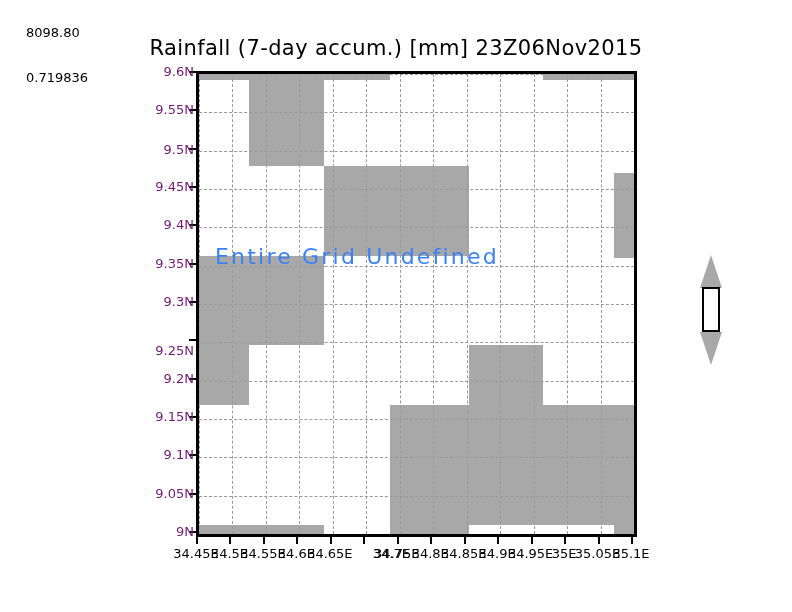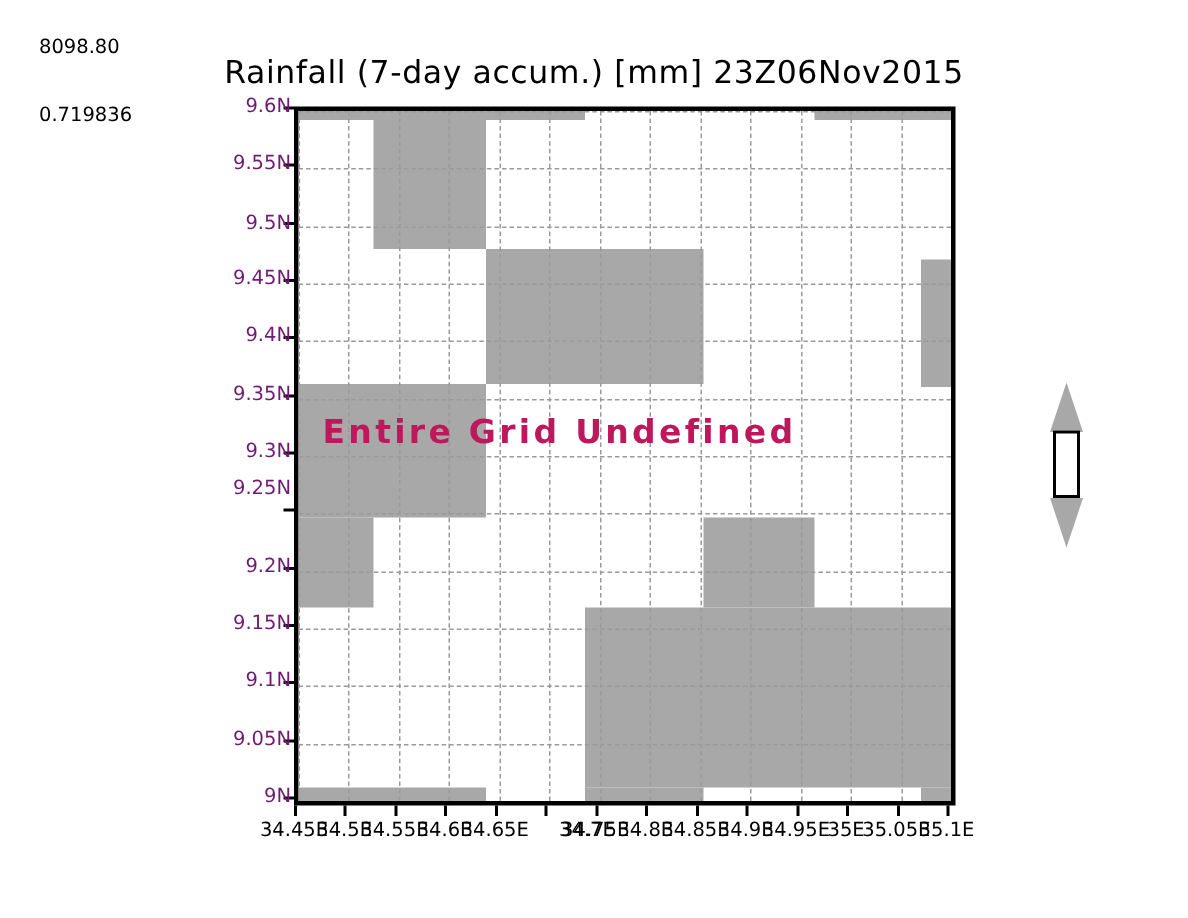--- a/index.html
+++ b/index.html
@@ -73,26 +73,25 @@
     left: 0;
     right: 0;
     height: 0;
     border-top: 1px dashed #9a9a9a;
   }
 
   
   #undefined-note {
     position: absolute;
     left: 16px;
-    top: 202px;
+    top: 170px;
     font-size: 22px;
     letter-spacing: 2.2px;
-    color: #be185d;
-    white-space: pre;
-    font-weight: bold;
+    color: #3b82f6;
+    white-space: pre;
   }
 
   
   .tick-y {
     position: absolute;
     left: 189px;
     width: 7px;
     height: 0;
     border-top: 2px solid #000000;
   }
@@ -236,21 +235,21 @@
     <div class="ylabel" style="top: 132px; margin-top: 17px;">9.5N</div>
     <div class="tick-y" style="top: 186px;"></div>
     <div class="ylabel" style="top: 186px;">9.45N</div>
     <div class="tick-y" style="top: 224.333px;"></div>
     <div class="ylabel" style="top: 224.333px;">9.4N</div>
     <div class="tick-y" style="top: 262.667px;"></div>
     <div class="ylabel" style="top: 262.667px;">9.35N</div>
     <div class="tick-y" style="top: 301px;"></div>
     <div class="ylabel" style="top: 301px;">9.3N</div>
     <div class="tick-y" style="top: 339.333px;"></div>
-    <div class="ylabel" style="top: 326px;">9.25N</div>
+    <div class="ylabel" style="top: 350px;">9.25N</div>
     <div class="tick-y" style="top: 377.667px;"></div>
     <div class="ylabel" style="top: 377.667px;">9.2N</div>
     <div class="tick-y" style="top: 416px;"></div>
     <div class="ylabel" style="top: 416px;">9.15N</div>
     <div class="tick-y" style="top: 454.333px;"></div>
     <div class="ylabel" style="top: 454.333px;">9.1N</div>
     <div class="tick-y" style="top: 492.667px;"></div>
     <div class="ylabel" style="top: 492.667px;">9.05N</div>
     <div class="tick-y" style="top: 531px;"></div>
     <div class="ylabel" style="top: 531px; margin-left: 20px;">9N</div>

